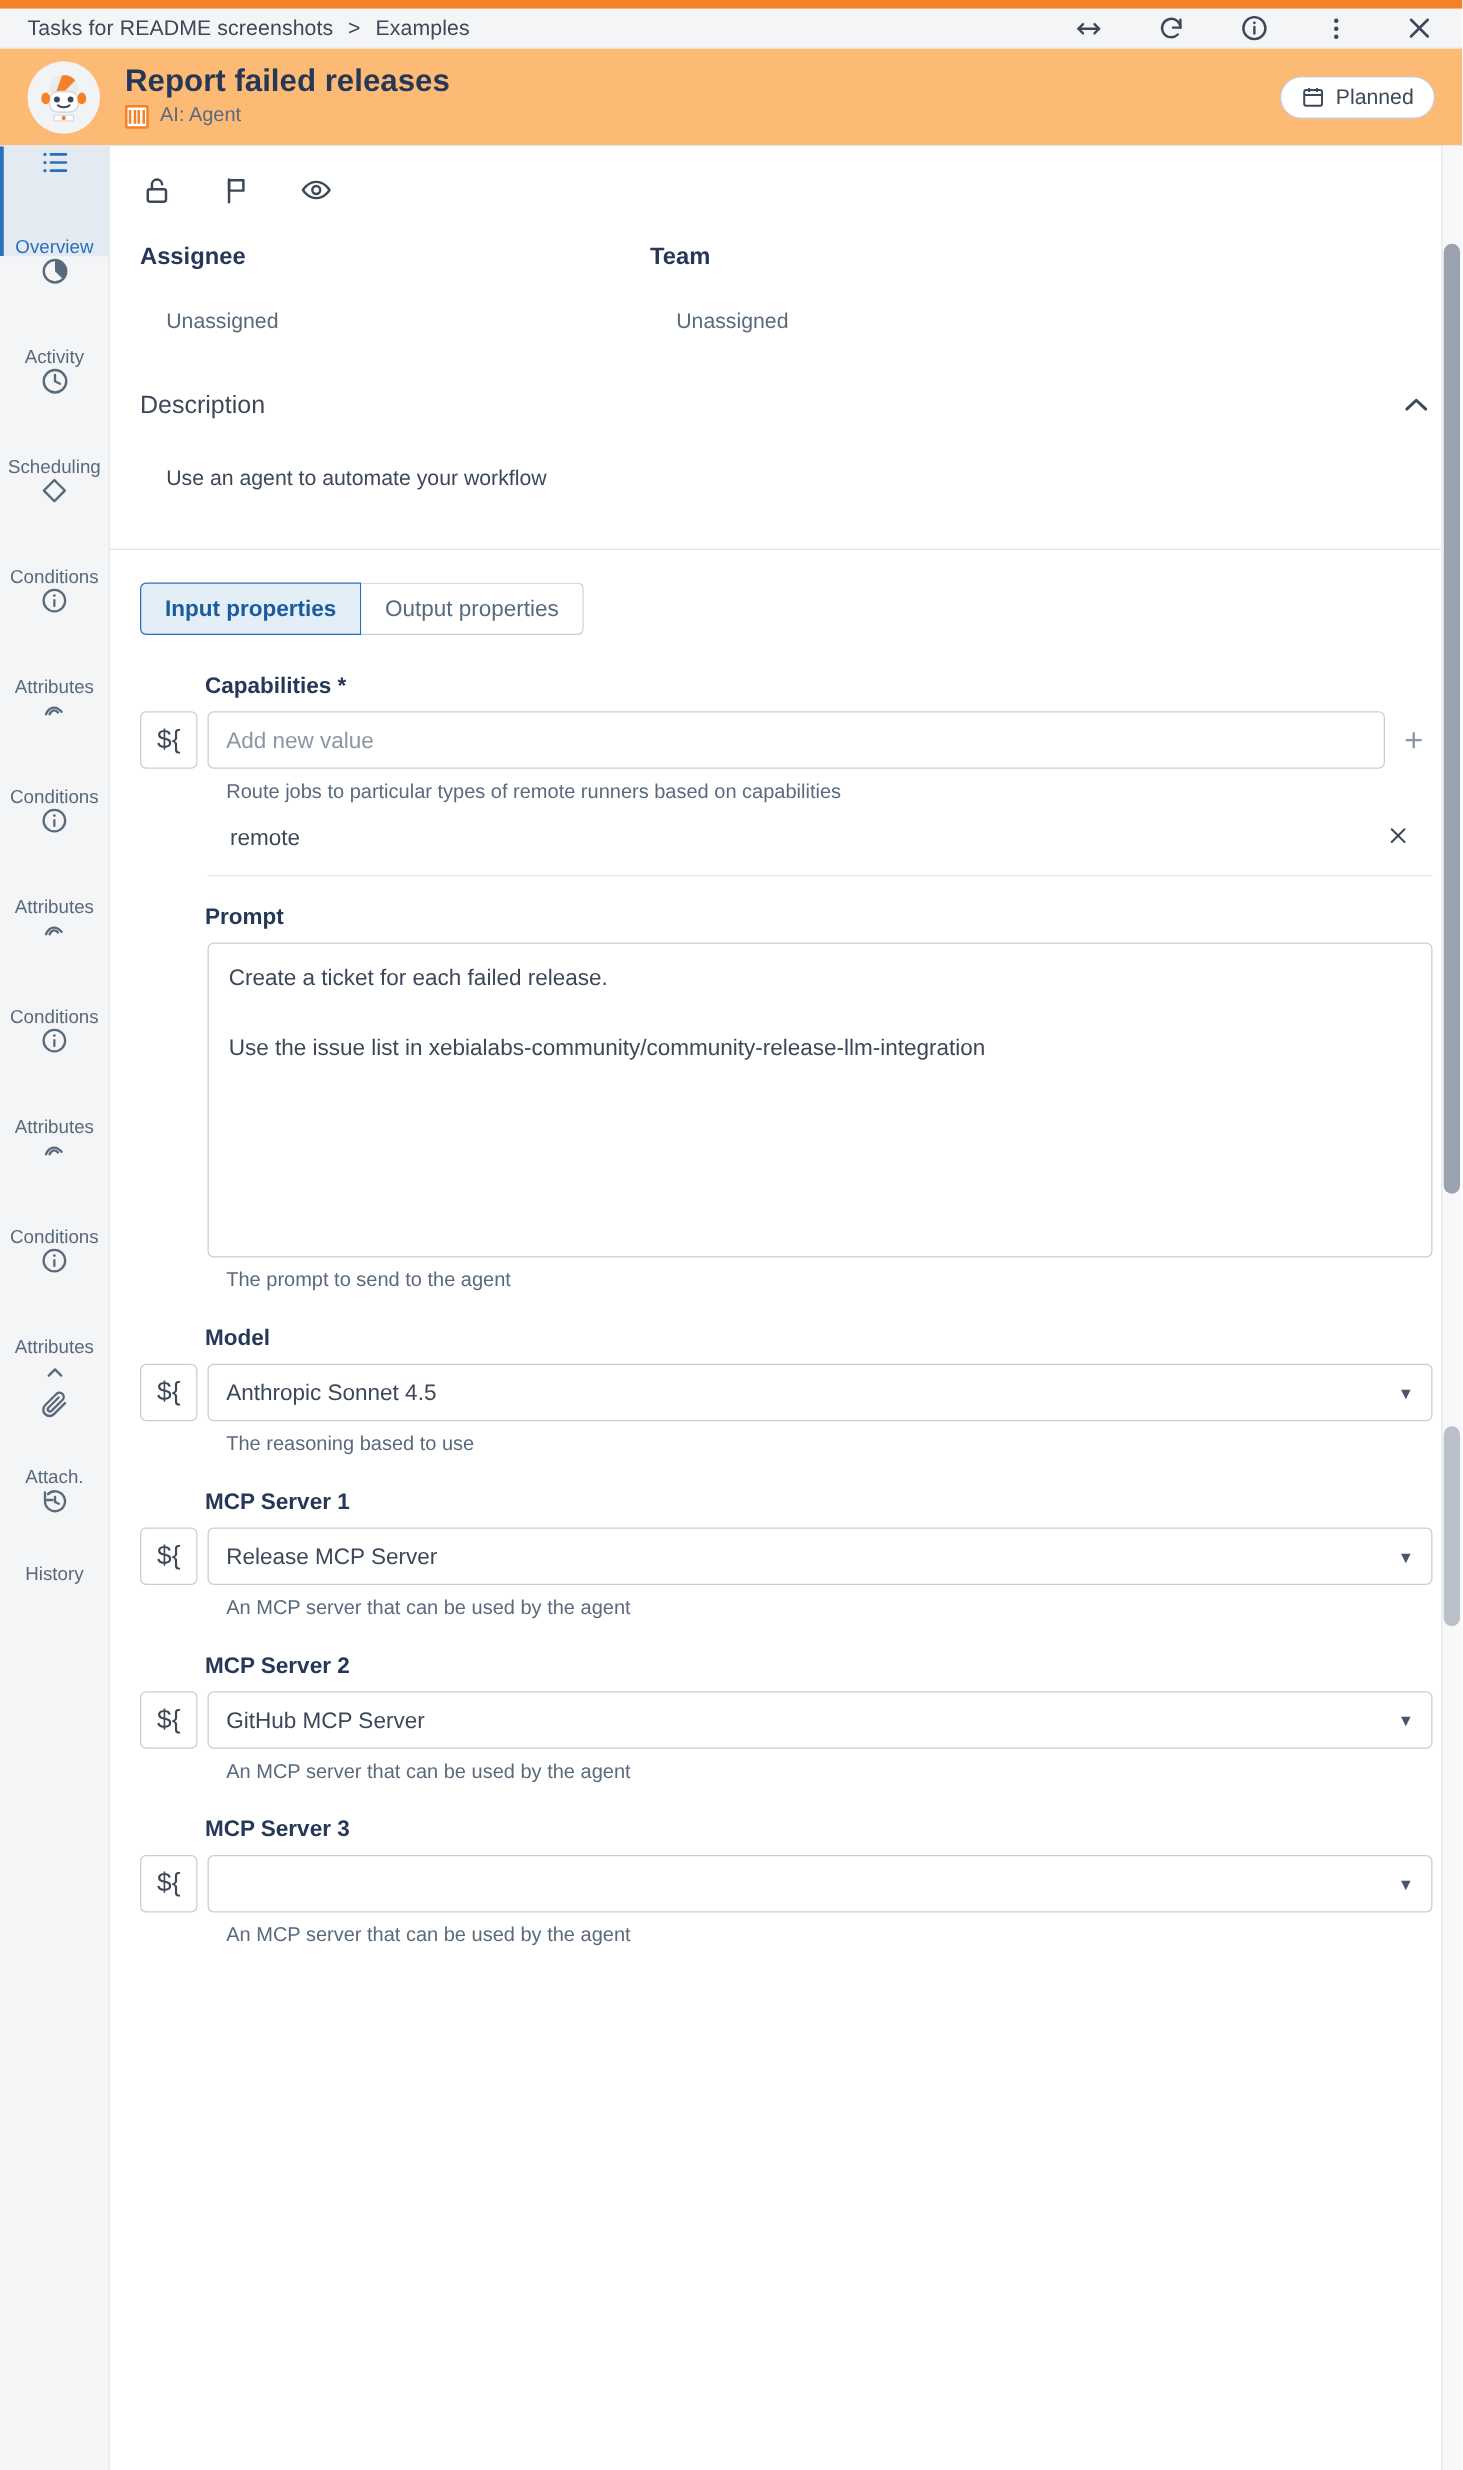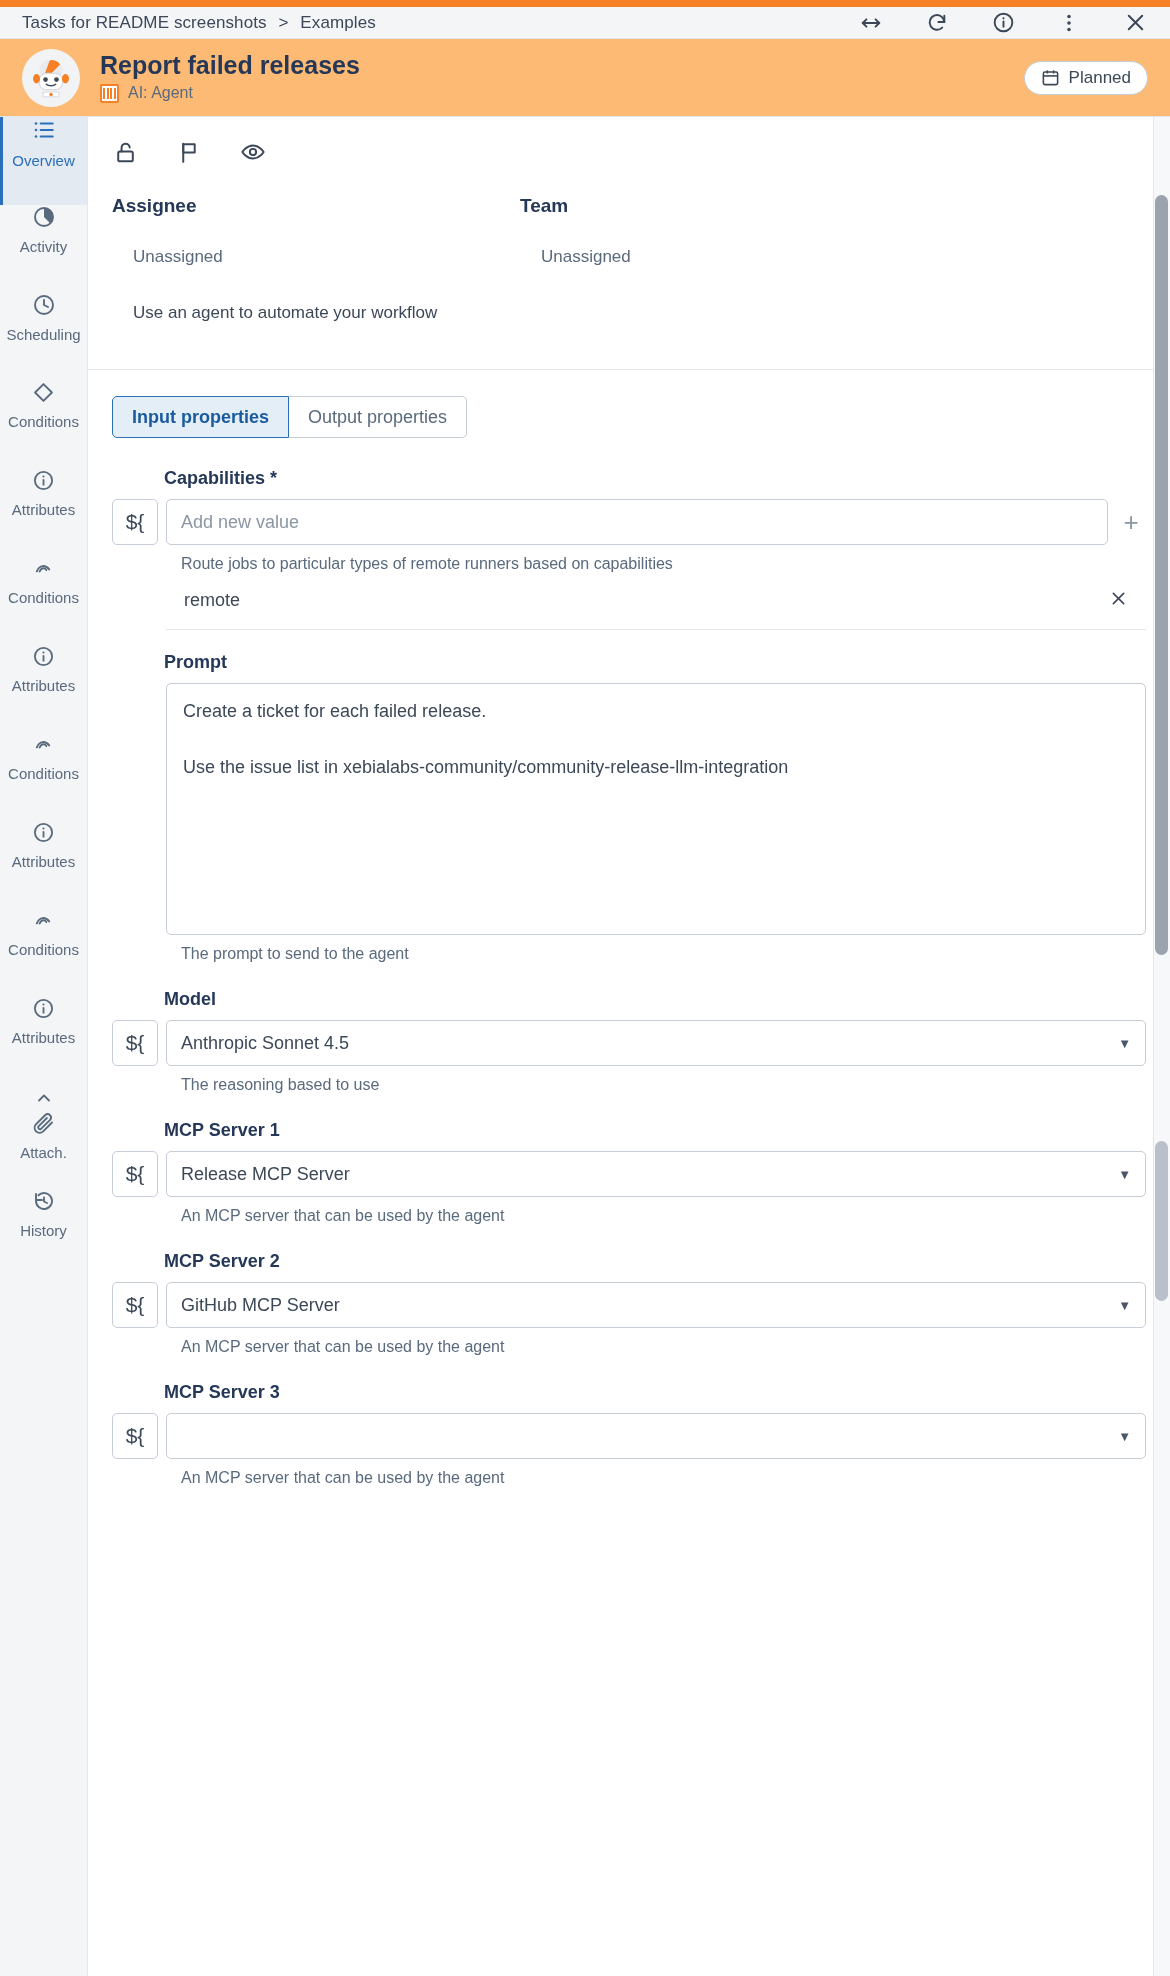--- a/index.html
+++ b/index.html
@@ -73,21 +73,21 @@
 
   
   .rail {
     width: 88px; flex: none; background: #f4f5f7;
     border-right: 1px solid #e3e6ea;
     display: flex; flex-direction: column; align-items: stretch;
     overflow: hidden;
   }
   .rail-item {
     height: 88px; flex: none;
-    display: flex; flex-direction: column; align-items: center; justify-content: flex-start;
+    display: flex; flex-direction: column; align-items: center; justify-content: space-between;
     gap: 6px; color: #5a6a7d; cursor: pointer;
   }
   .rail-item.active { background: #e4eaf2; color: #2a6fba; box-shadow: inset 3px 0 0 #2a6fba; }
   .rail-label { font-size: 15px; line-height: 1; }
   .rail-item.small { height: 78px; }
   .rail-chevron { height: 26px; display:flex; align-items:center; justify-content:center; color:#5a6a7d; }
 
   
   .main {
     flex: 1 1 auto; min-width: 0; background: #fff;
@@ -461,20 +461,28 @@
           <div class="meta-col">
             <div class="meta-h">Assignee</div>
             <div class="meta-v">Unassigned</div>
           </div>
           <div class="meta-col">
             <div class="meta-h">Team</div>
             <div class="meta-v">Unassigned</div>
           </div>
         </div>
 
+        <div class="desc-head">
+          <div class="desc-title">Description</div>
+          <span class="ic-btn">
+            <svg width="26" height="26" viewBox="0 0 24 24" fill="none" stroke="#3c4858" stroke-width="2.2" stroke-linecap="round" stroke-linejoin="round">
+              <polyline points="5 15 12 8.5 19 15"></polyline>
+            </svg>
+          </span>
+        </div>
         <div class="desc-body">Use an agent to automate your workflow</div>
 
         <div class="divider"></div>
 
         <div class="tabs">
           <div class="tab active">Input properties</div>
           <div class="tab">Output properties</div>
         </div>
 
         <div class="form">

